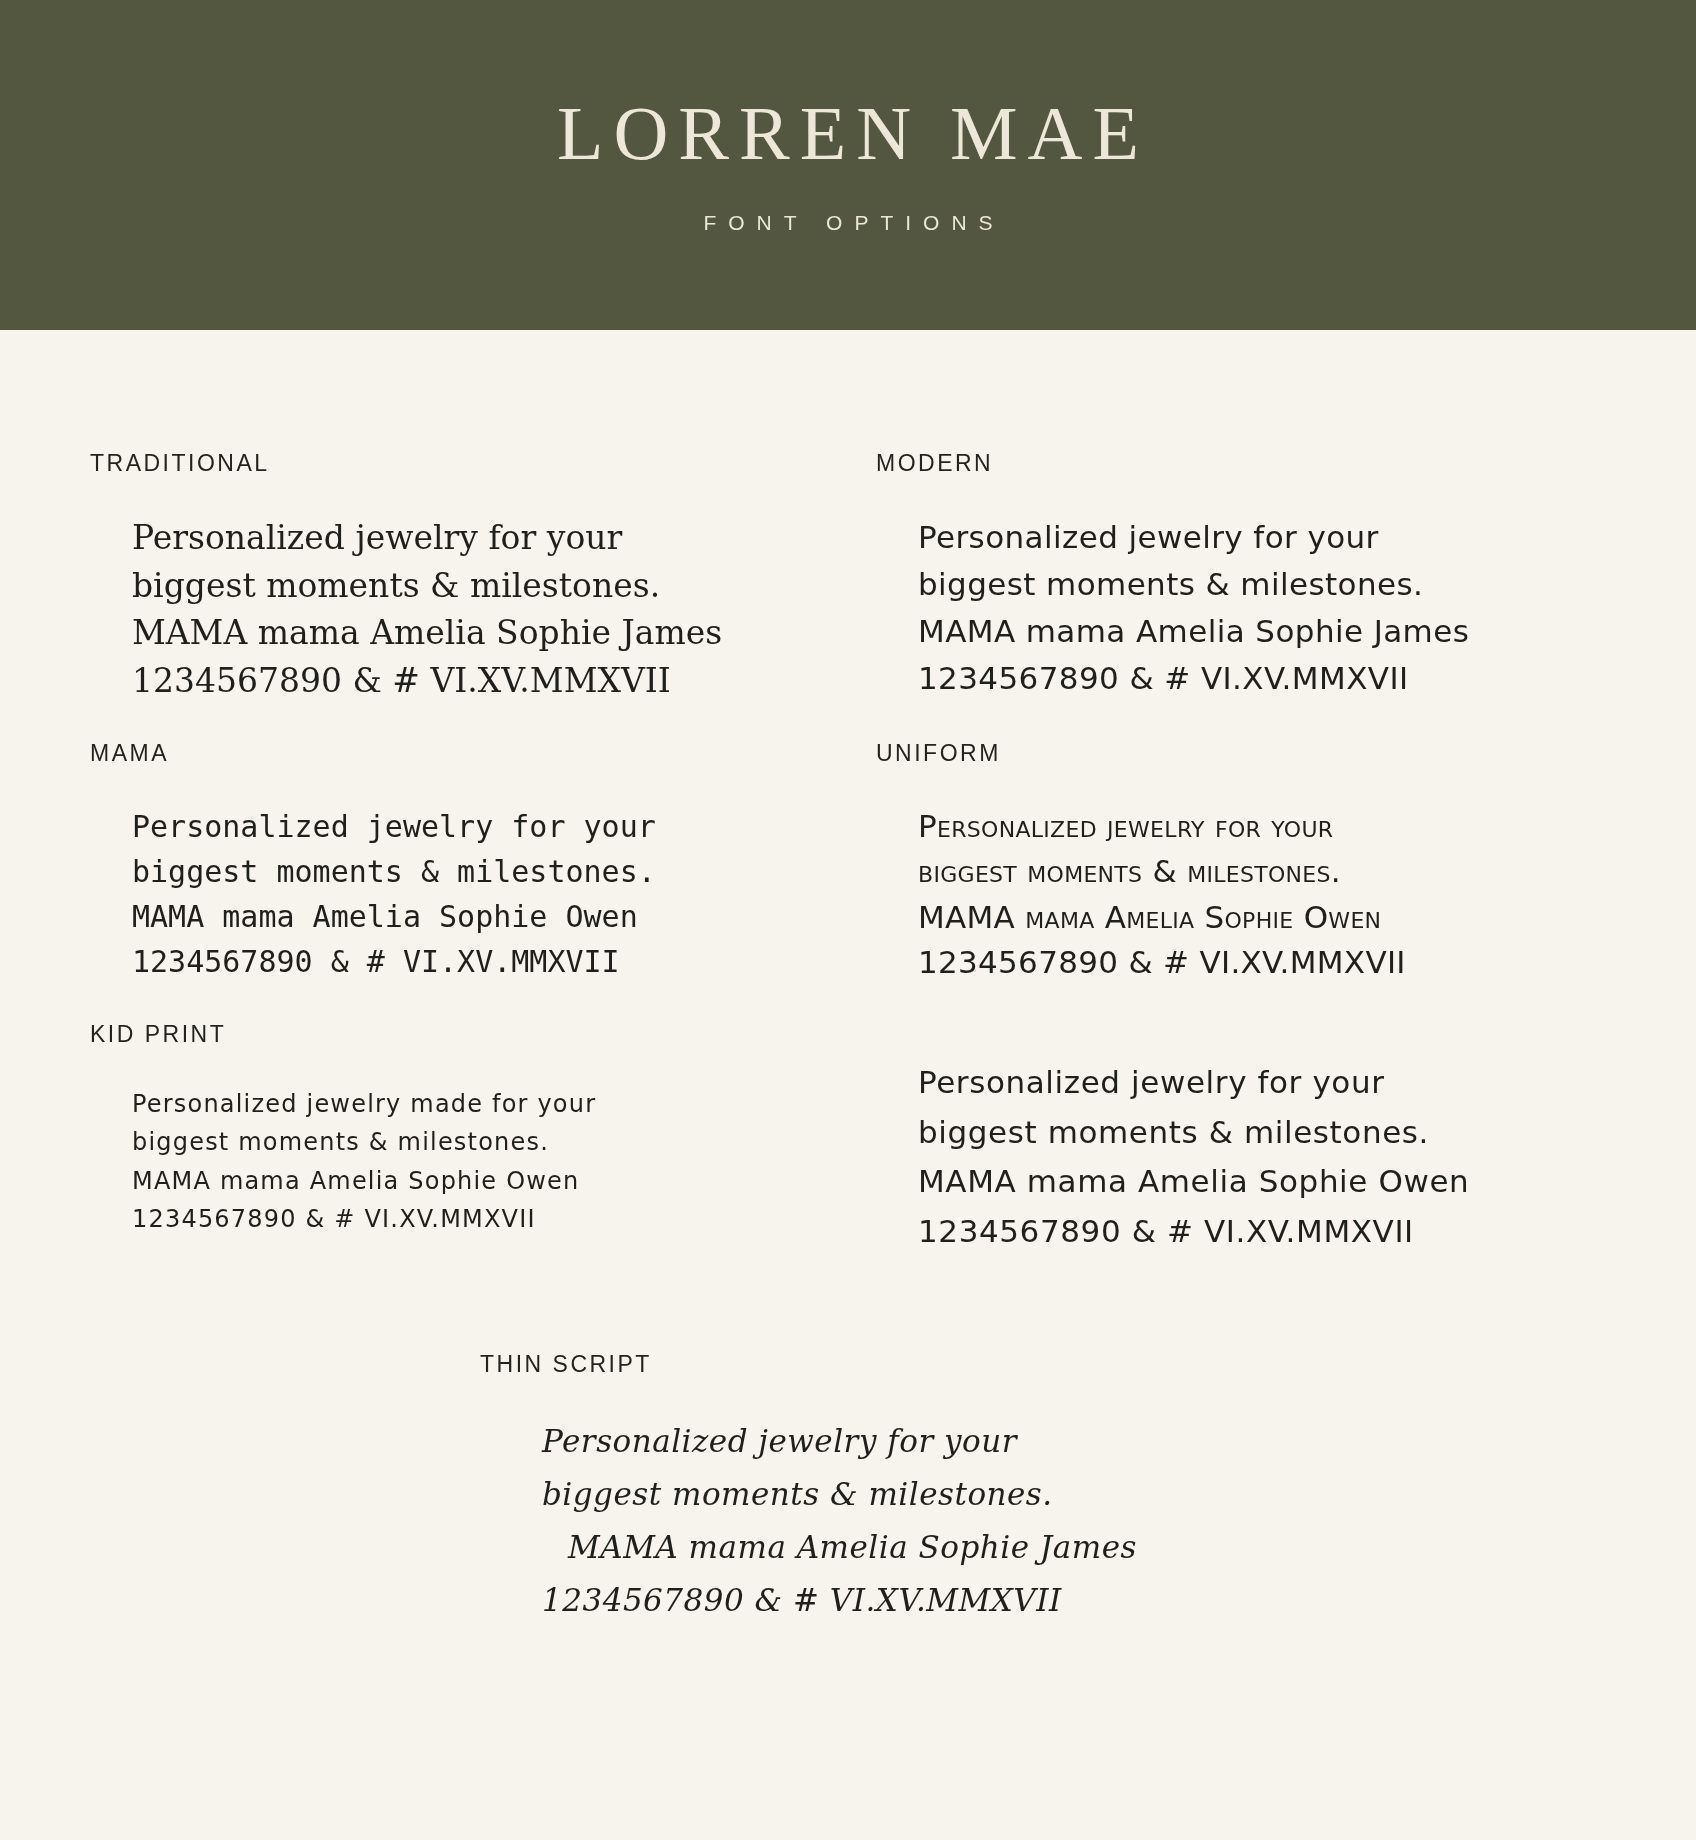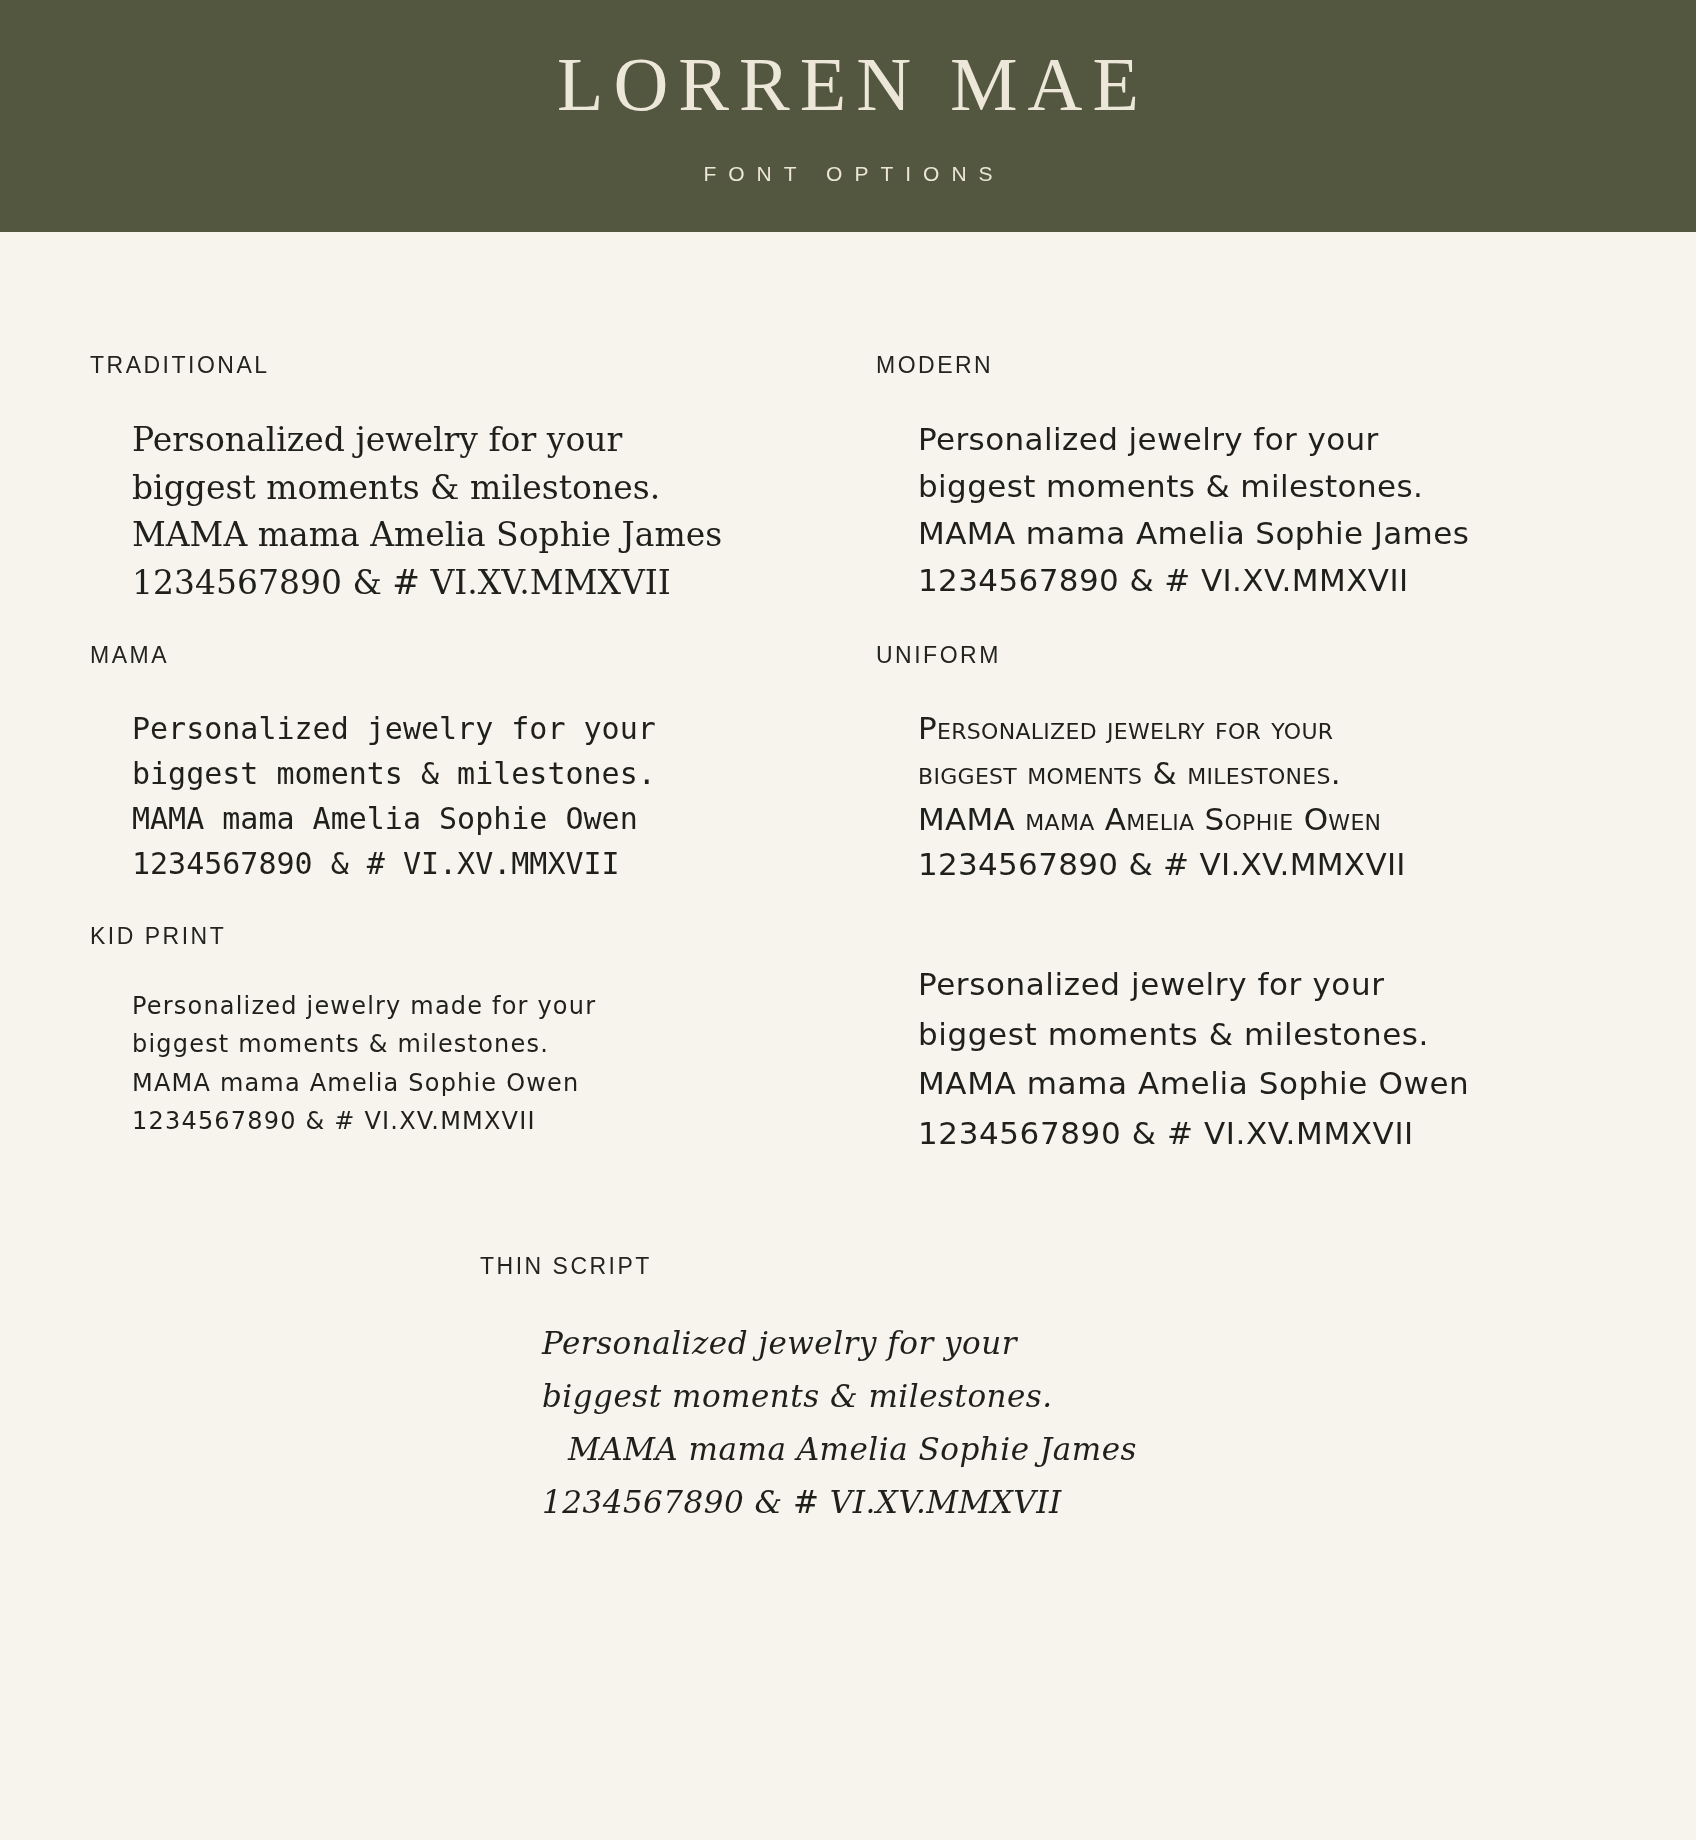--- a/index.html
+++ b/index.html
@@ -10,21 +10,21 @@
     width: 1696px;
     height: 1840px;
     background: #f7f4ed;
     font-family: "Liberation Sans", sans-serif;
     overflow: hidden;
   }
 
   
   .header {
     width: 100%;
-    height: 232px;
+    height: 330px;
     background: #545740;
     box-sizing: border-box;
     display: flex;
     flex-direction: column;
     align-items: center;
     justify-content: center;
   }
   .brand-title {
     font-family: "Liberation Serif", serif;
     color: #ece7d8;

